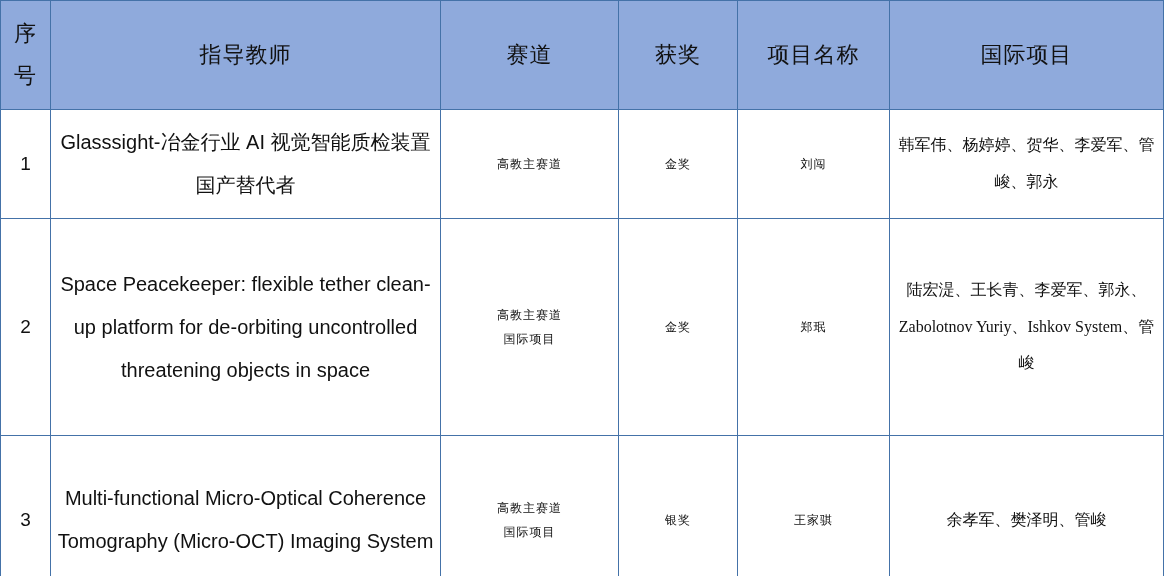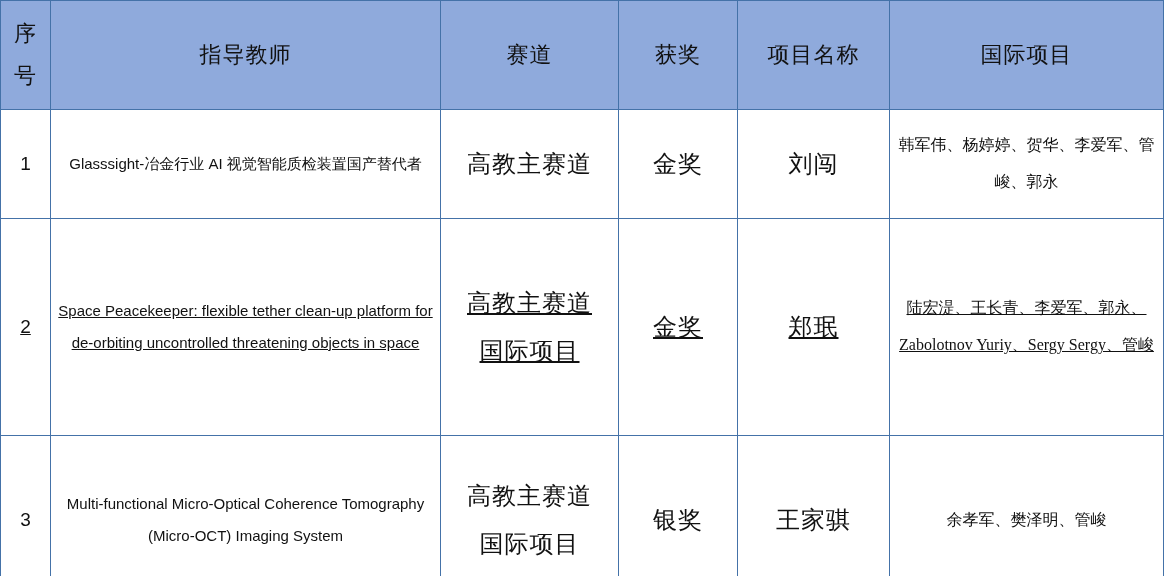--- a/index.html
+++ b/index.html
@@ -51,46 +51,46 @@
   }
   th.col-index .stack-line {
     display: block;
   }
   td.cell-index {
     font-size: 19px;
     font-family: "Liberation Sans", "DejaVu Sans", sans-serif;
     font-weight: bold;
   }
   td.cell-project {
-    font-size: 15px;
+    font-size: 20px;
     line-height: 2.15;
     padding-left: 14px;
     padding-right: 14px;
     margin-top: 15px;
   }
   td.cell-track,
   td.cell-award,
   td.cell-leader {
     font-family: "Liberation Serif", "DejaVu Serif", serif;
-    font-size: 24px;
+    font-size: 12px;
     line-height: 2.0;
     letter-spacing: 1px;
   }
   td.cell-teachers {
     font-family: "Liberation Serif", "DejaVu Serif", serif;
     font-size: 16px;
     line-height: 2.3;
     padding-left: 10px;
     padding-right: 10px;
   }
   td.cell-track .stack-line {
     display: block;
   }
   tr.data-row-1 td { height: 100px; }
-  tr.data-row-2 td { height: 208px; text-decoration: underline; }
+  tr.data-row-2 td { height: 208px; }
   tr.data-row-3 td { height: 160px; }
 </style>
 </head>
 <body>
 
 <div class="page">
   <table class="award-table">
     <colgroup>
       <col style="width:50px">
       <col style="width:390px">
@@ -127,21 +127,21 @@
 
       <tr class="data-row-2">
         <td class="cell-index">2</td>
         <td class="cell-project">Space Peacekeeper: flexible tether clean-up platform for de-orbiting uncontrolled threatening objects in space</td>
         <td class="cell-track">
           <span class="stack-line">高教主赛道</span>
           <span class="stack-line">国际项目</span>
         </td>
         <td class="cell-award">金奖</td>
         <td class="cell-leader">郑珉</td>
-        <td class="cell-teachers">陆宏湜、王长青、李爱军、郭永、Zabolotnov Yuriy、Sergy Sergy、管峻</td>
+        <td class="cell-teachers">陆宏湜、王长青、李爱军、郭永、Zabolotnov Yuriy、Ishkov System、管峻</td>
       </tr>
 
       <tr class="data-row-3">
         <td class="cell-index">3</td>
         <td class="cell-project">Multi-functional Micro-Optical Coherence Tomography (Micro-OCT) Imaging System</td>
         <td class="cell-track">
           <span class="stack-line">高教主赛道</span>
           <span class="stack-line">国际项目</span>
         </td>
         <td class="cell-award">银奖</td>

